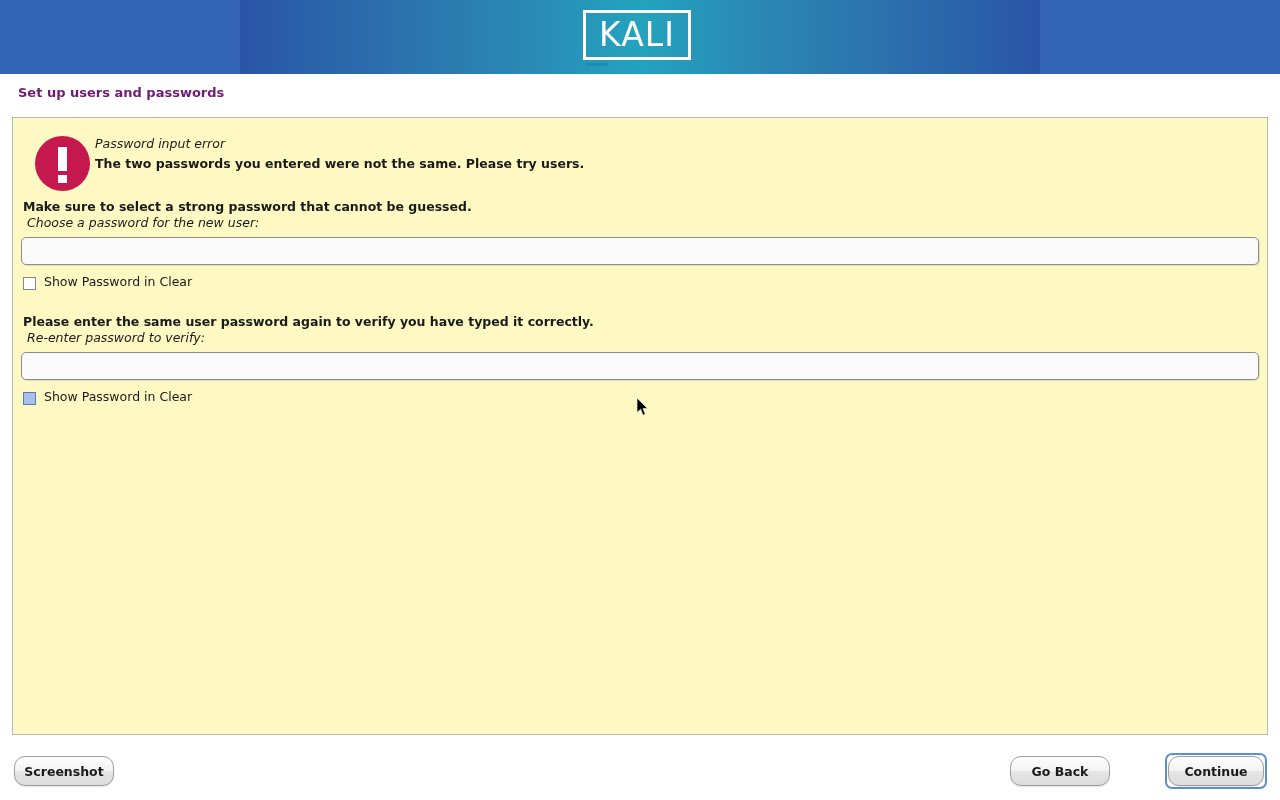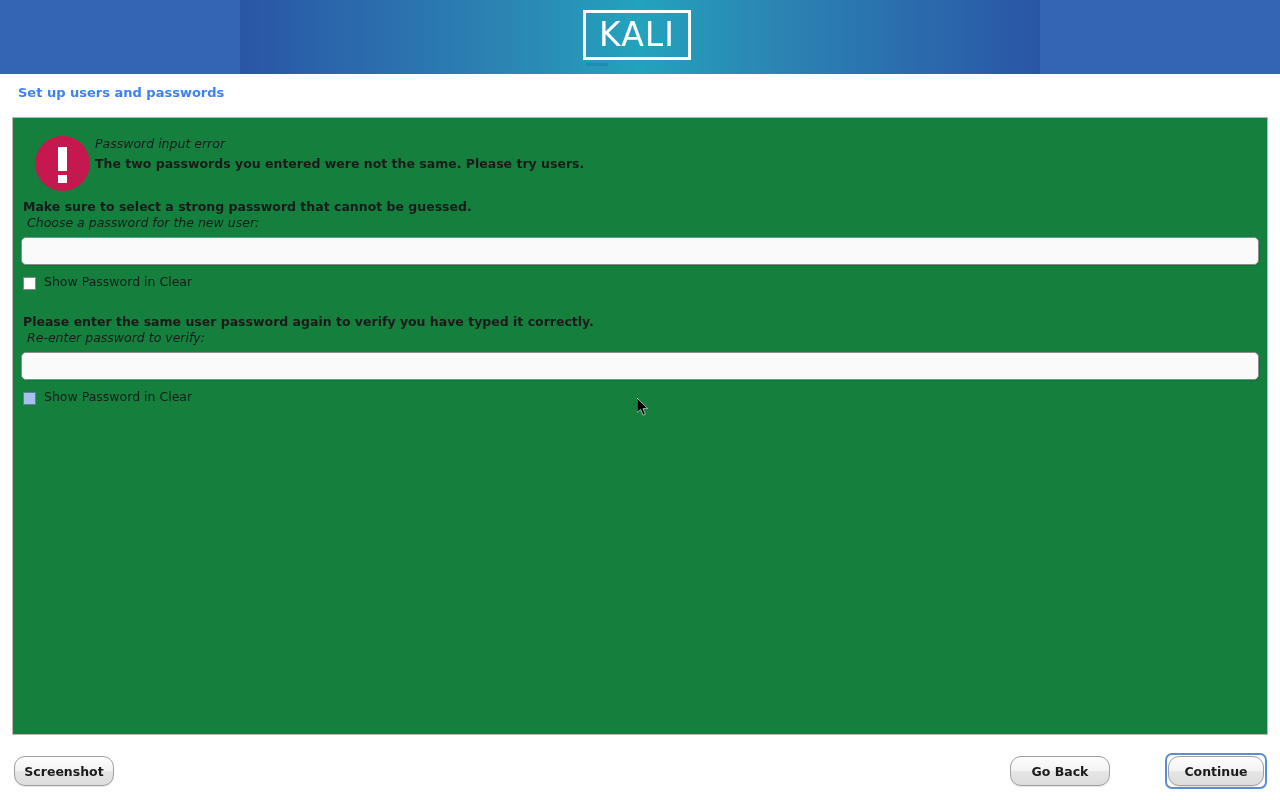--- a/index.html
+++ b/index.html
@@ -62,32 +62,32 @@
     font-family: "DejaVu Sans", "Liberation Sans", sans-serif;
     letter-spacing: 1px;
   }
 
   
   .page-title {
     position: absolute;
     left: 18px; top: 85px;
     font-size: 13px;
     font-weight: bold;
-    color: #3b82f6;
+    color: #701a75;
   }
 
   
   .panel {
     position: absolute;
     left: 12px; top: 117px;
     width: 1256px;
     height: 618px;
     border: 1px solid #b8b8b8;
     box-sizing: border-box;
-    background: #15803d;
+    background: #fef9c3;
   }
 
   
   .error-block {
     position: absolute;
     left: 10px; top: 9px;
     width: 1230px;
     height: 70px;
   }
   .error-icon {

